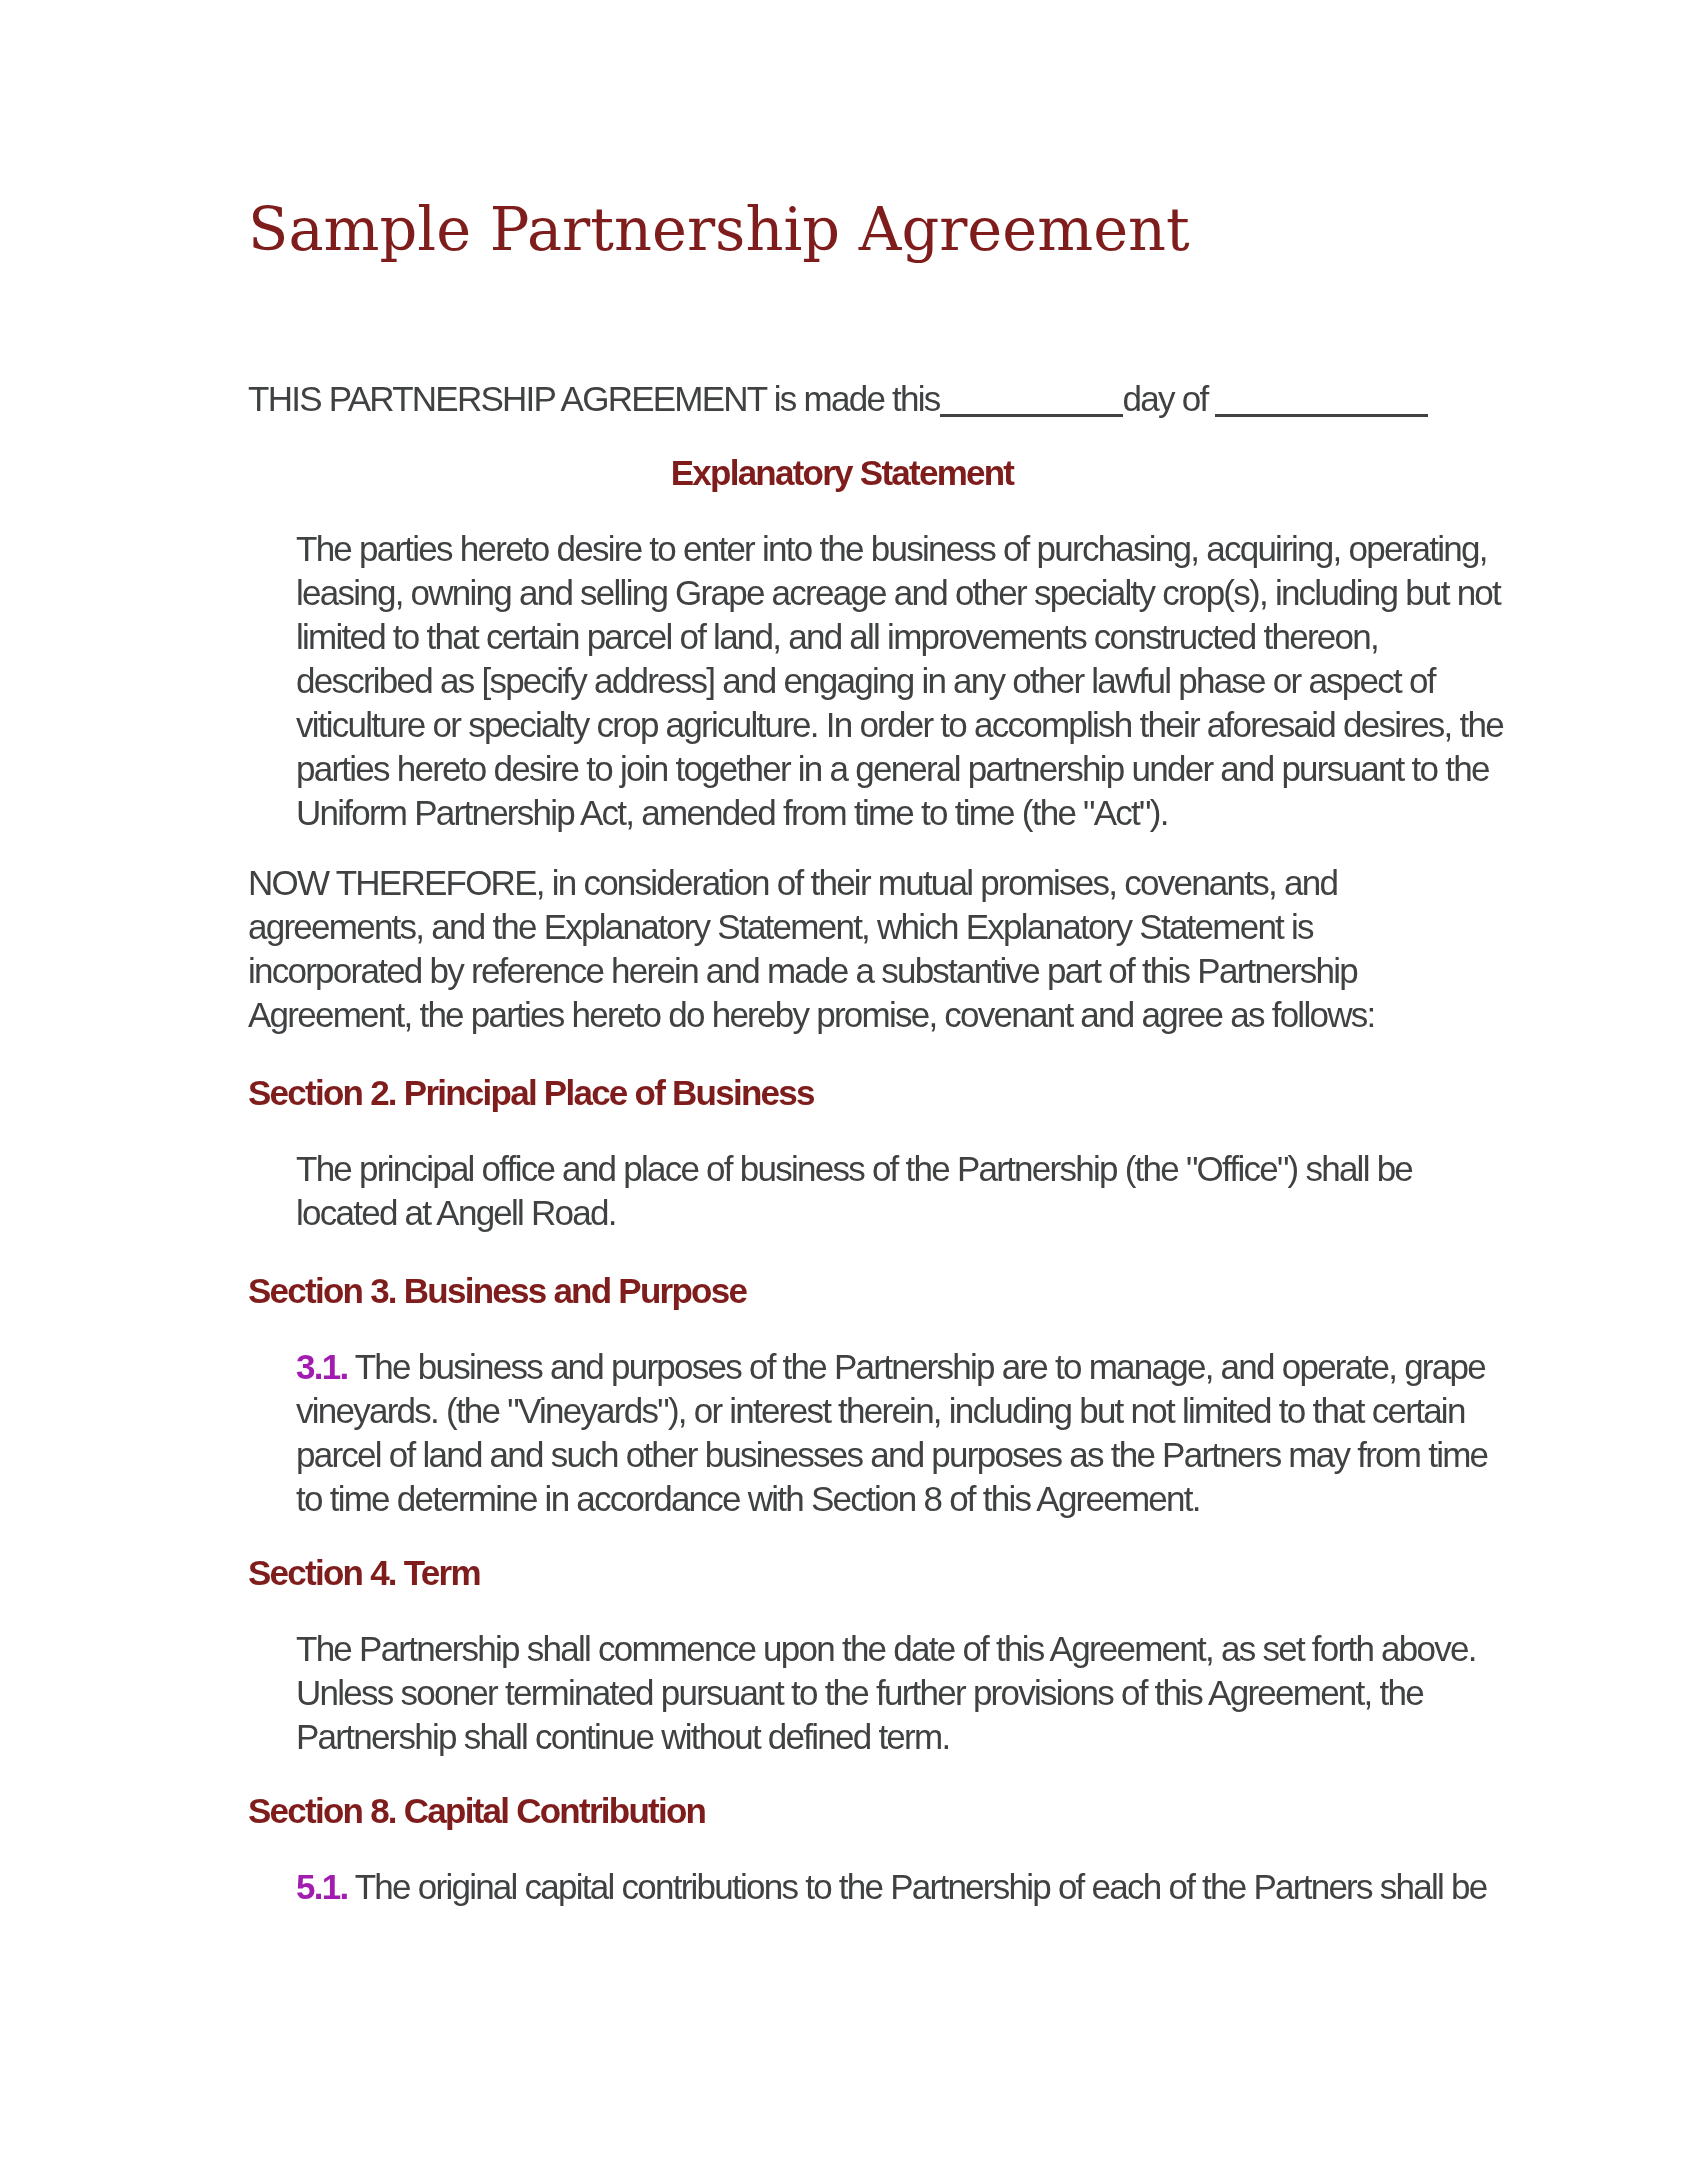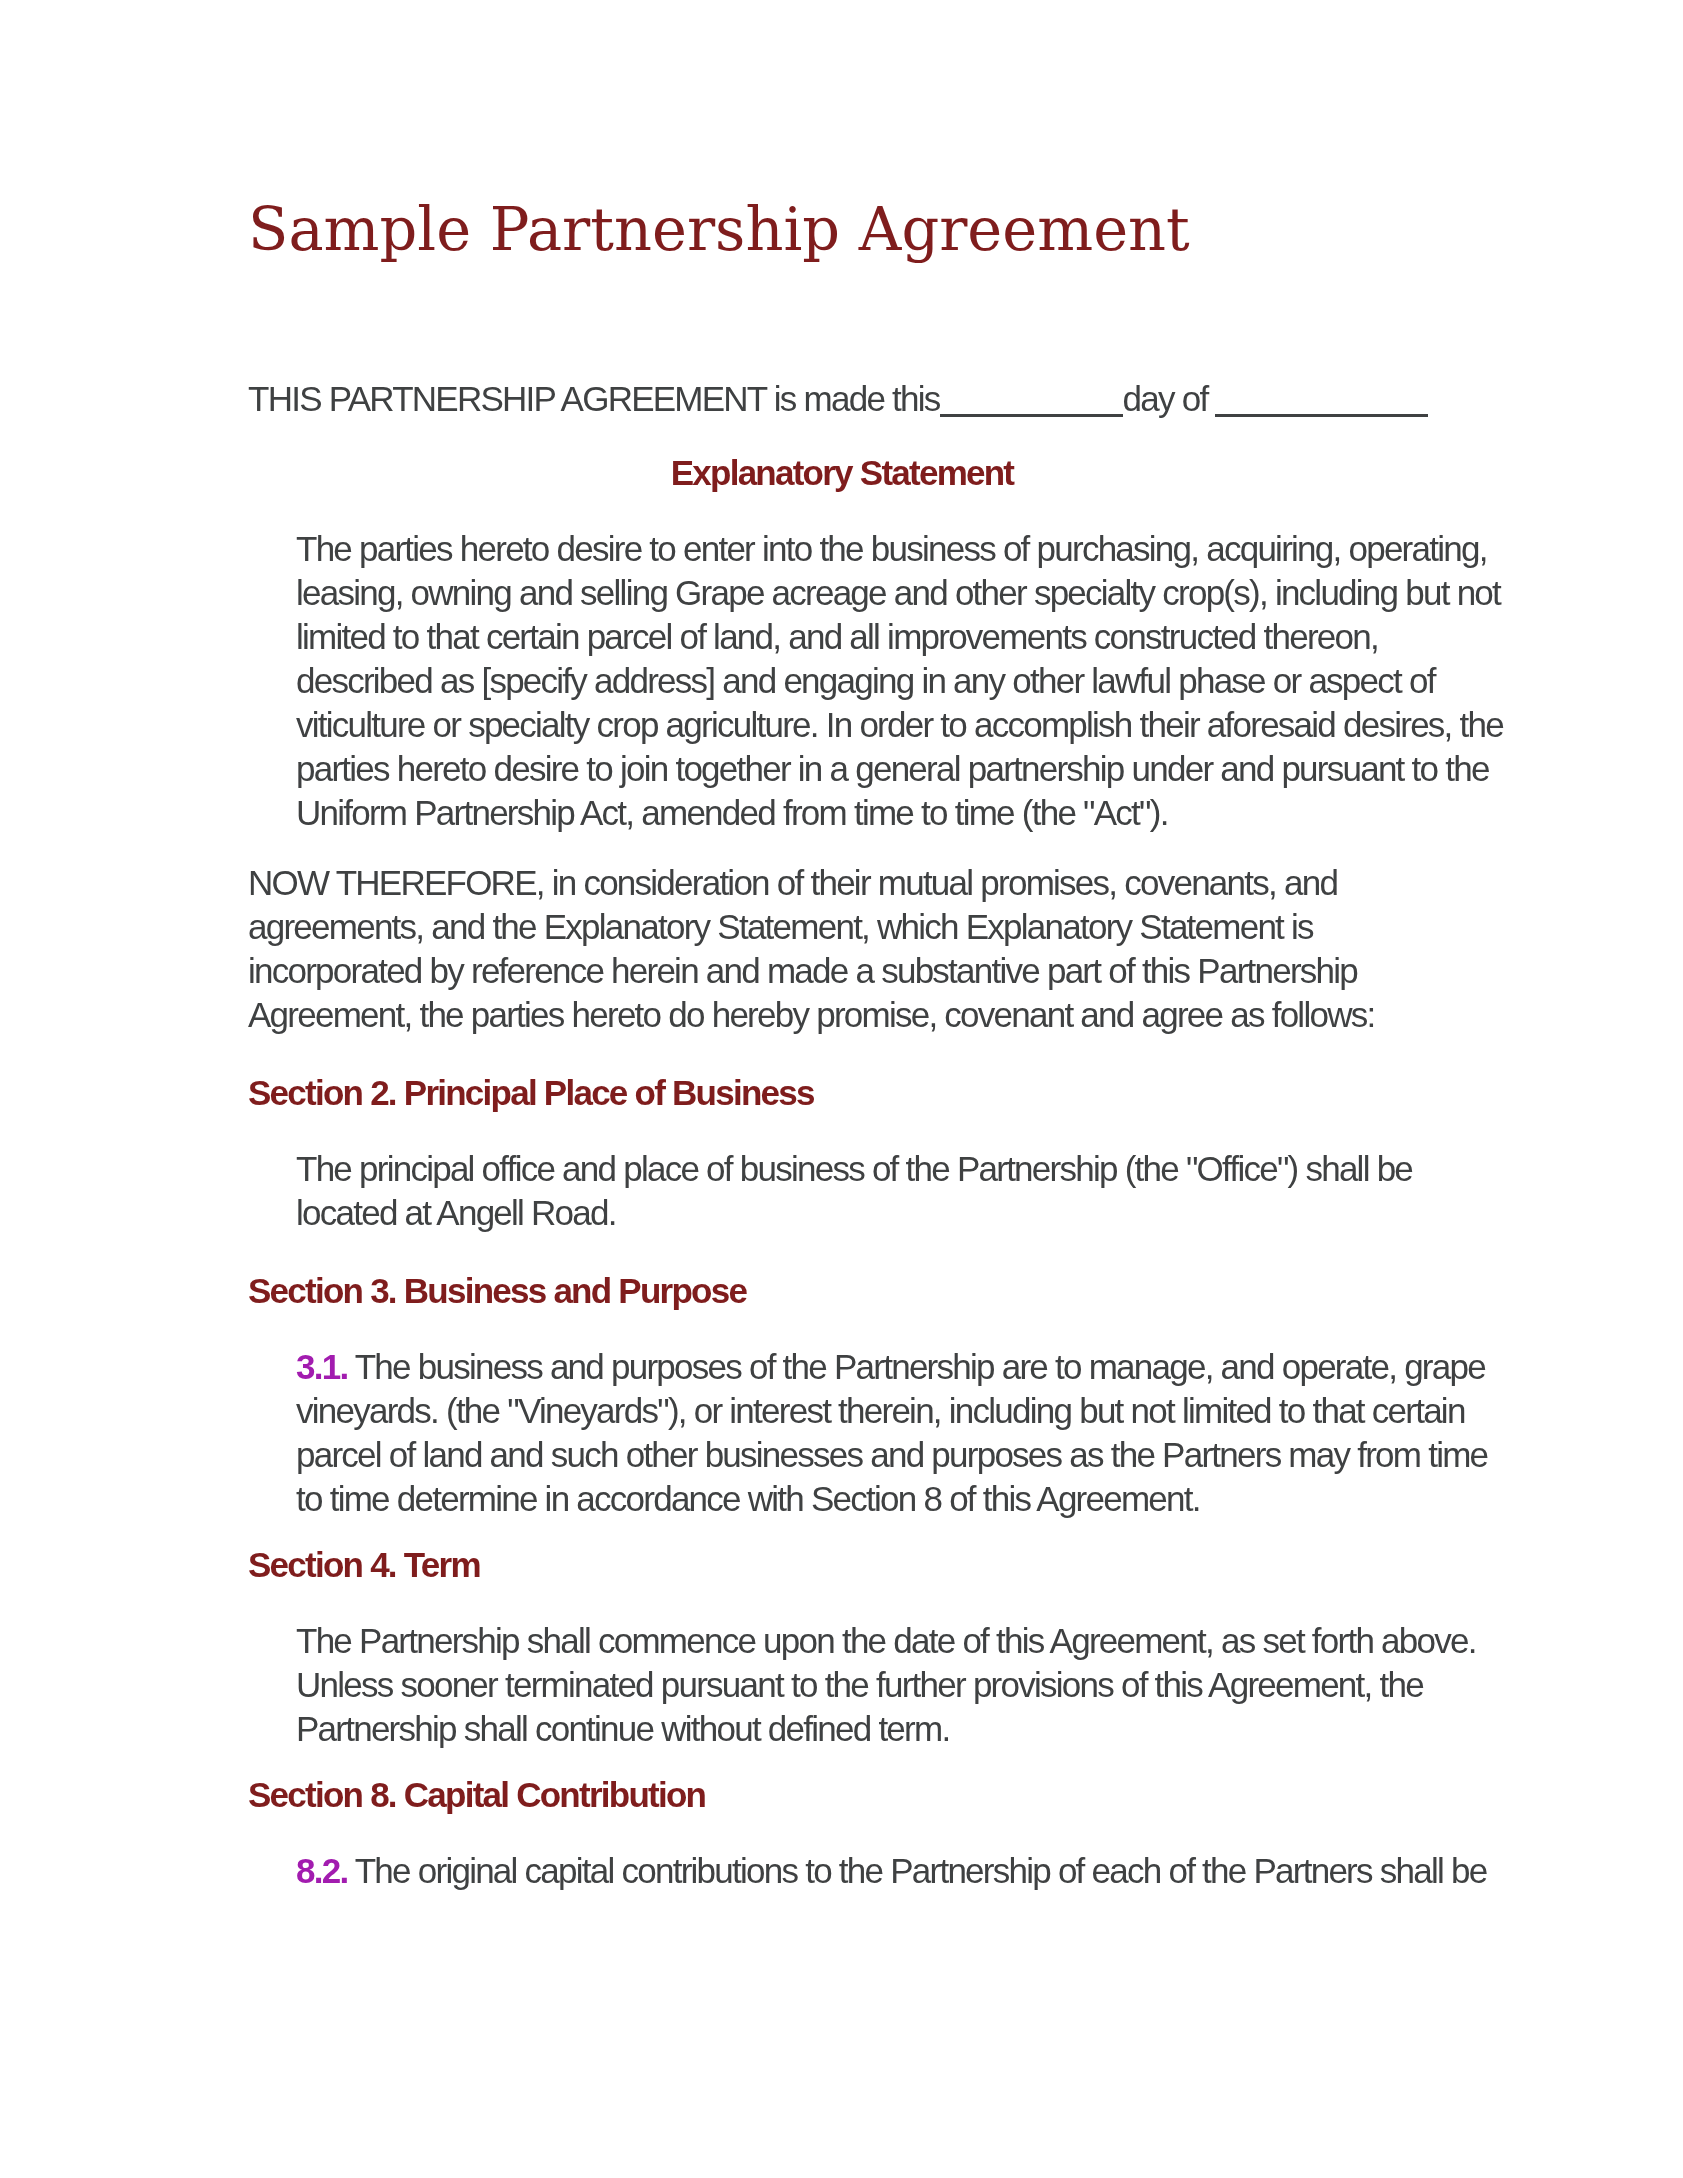--- a/index.html
+++ b/index.html
@@ -46,21 +46,21 @@
     line-height: 44px;
     letter-spacing: -0.05em;
     font-weight: 700;
     color: #7f1d1d;
   }
   .heading.centered {
     width: 1188px;
     text-align: center;
     margin-top: 30px;
   }
-  .heading.tight { margin-top: 22px; }
+  .heading.tight { margin-top: 30px; }
   strong { font-weight: 700; color: #a21caf; }
   .blank {
     display: inline-block;
     height: 0;
     border-bottom: 3px solid #3f4142;
     vertical-align: -6px;
   }
   .blank-1 { width: 183px; }
   .blank-2 { width: 213px; }
 </style>
@@ -101,16 +101,16 @@
 to time determine in accordance with Section 8 of this Agreement.</span></p>
 
   <h3 class="heading tight">Section 4. Term</h3>
 
   <p class="body pre p-after-h">The Partnership shall commence upon the date of this Agreement, as set forth above.
 Unless sooner terminated pursuant to the further provisions of this Agreement, the
 Partnership shall continue without defined term.</p>
 
   <h3 class="heading tight">Section 8. Capital Contribution</h3>
 
-  <p class="body pre p-after-h"><strong>8.2.</strong><span> The original capital contributions to the Partnership of each of the Partners shall be</span></p>
+  <p class="body pre p-after-h"><strong>5.1.</strong><span> The original capital contributions to the Partnership of each of the Partners shall be</span></p>
 
 </div>
 
 
 </body></html>

